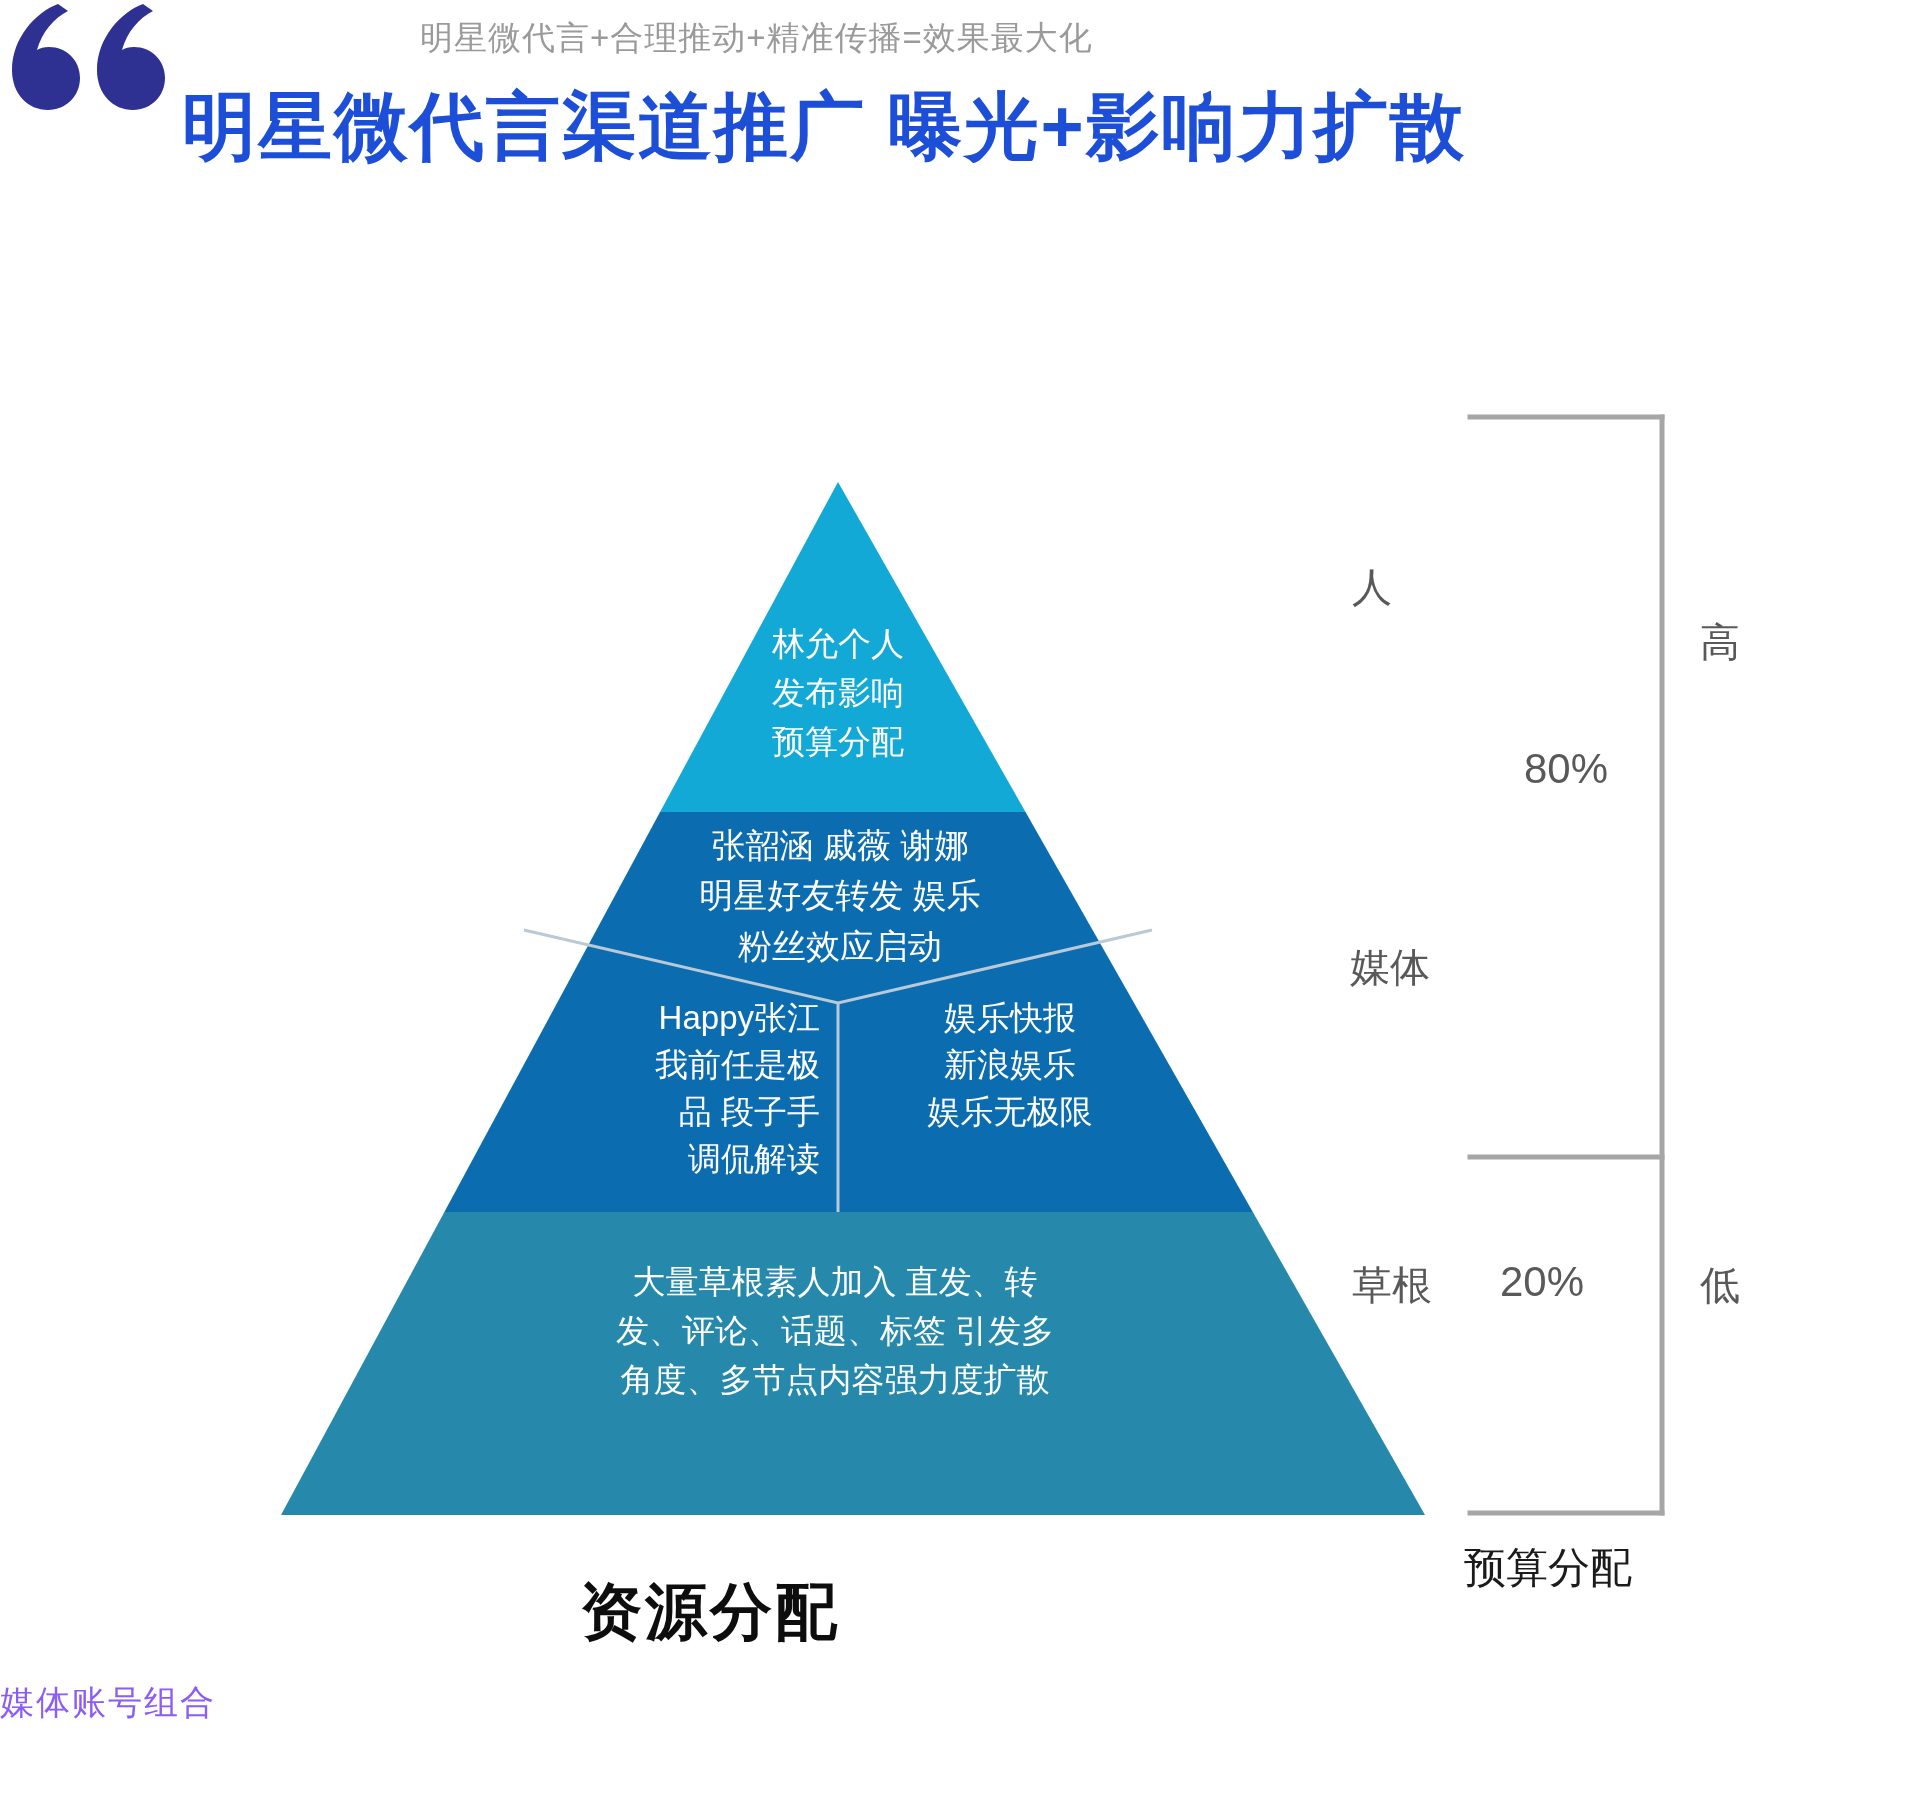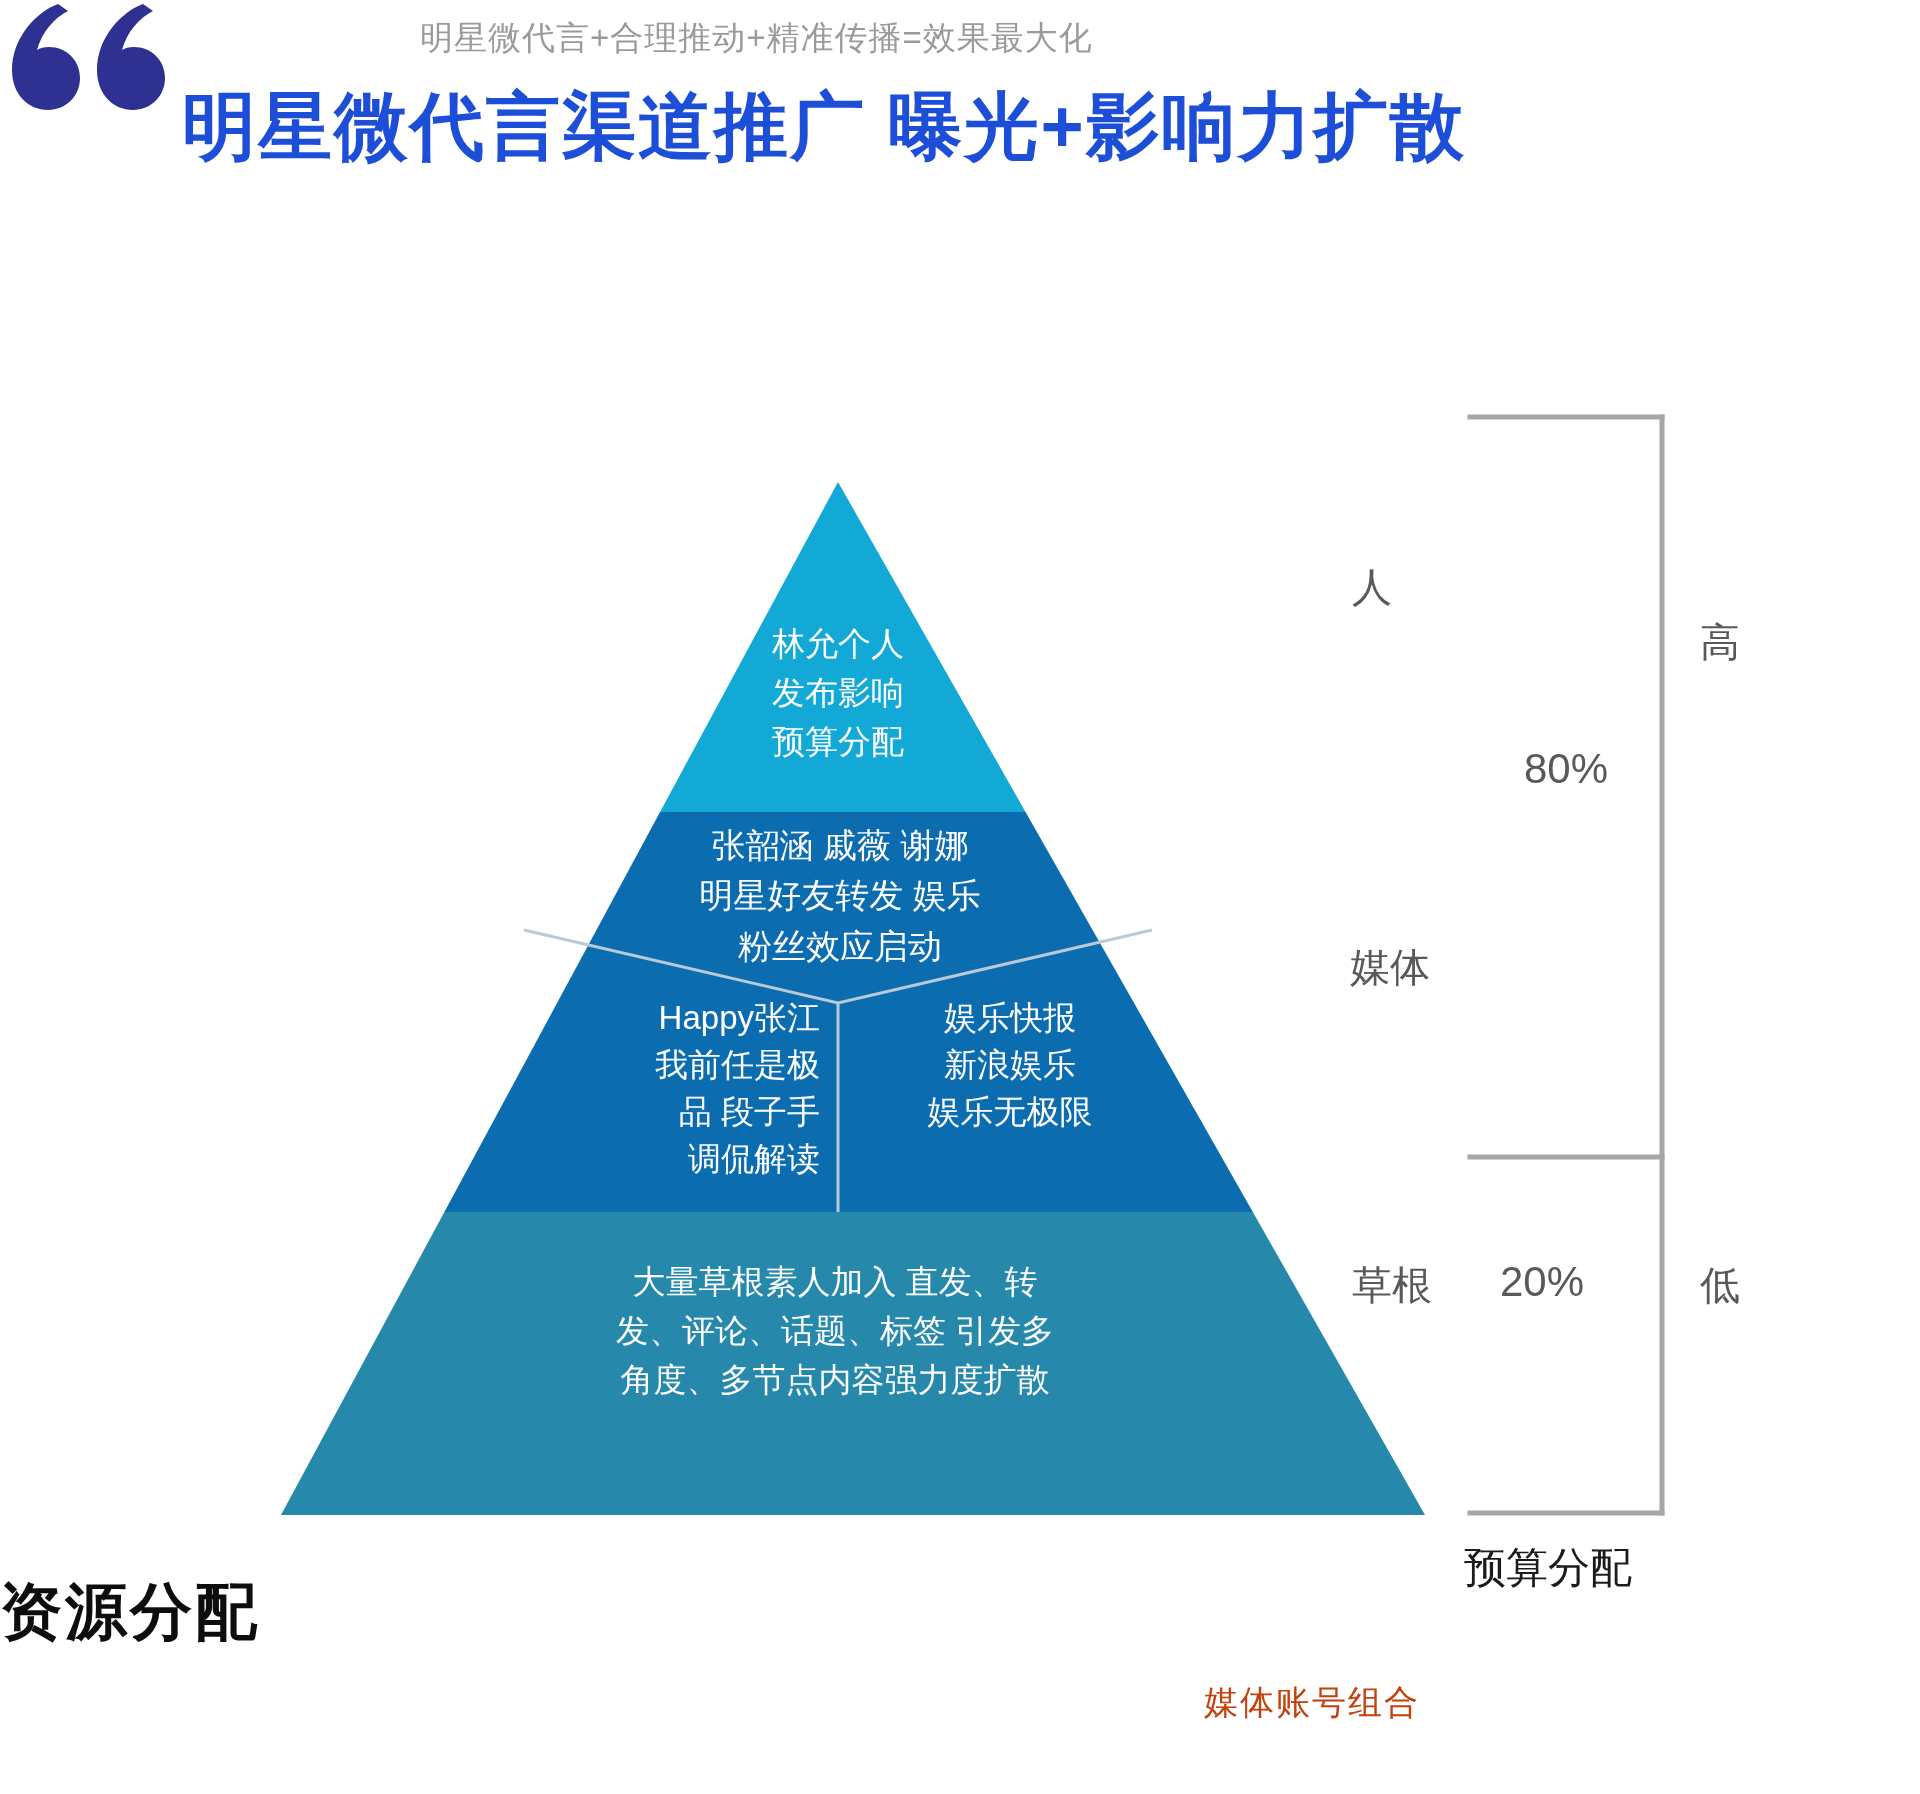--- a/index.html
+++ b/index.html
@@ -121,33 +121,34 @@
     color: #1b1b1b;
     white-space: nowrap;
   }
 
   
   #caption-main {
     position: absolute;
     left: 0;
     top: 1570px;
     width: 1420px;
+    text-align: center;
     font-size: 62px;
     font-weight: 700;
     color: #0d0d0d;
     letter-spacing: 3px;
   }
   #caption-sub {
     position: absolute;
     left: 0;
     top: 1680px;
     width: 1420px;
-    text-align: right;
+    text-align: left;
     font-size: 34px;
-    color: #c2410c;
+    color: #8b5cf6;
     letter-spacing: 2px;
   }
 </style>
 </head>
 <body>
 
 <div id="quote-mark">
   <svg width="170" height="110" viewBox="0 0 170 110" xmlns="http://www.w3.org/2000/svg">
     <g fill="#2e3192">
       <path d="M52 2 C30 10 6 36 6 68 C6 92 22 108 42 108 C60 108 74 94 74 76 C74 58 60 45 43 45 C38 45 34 46 31 48 C36 30 48 16 62 9 Z"></path>

